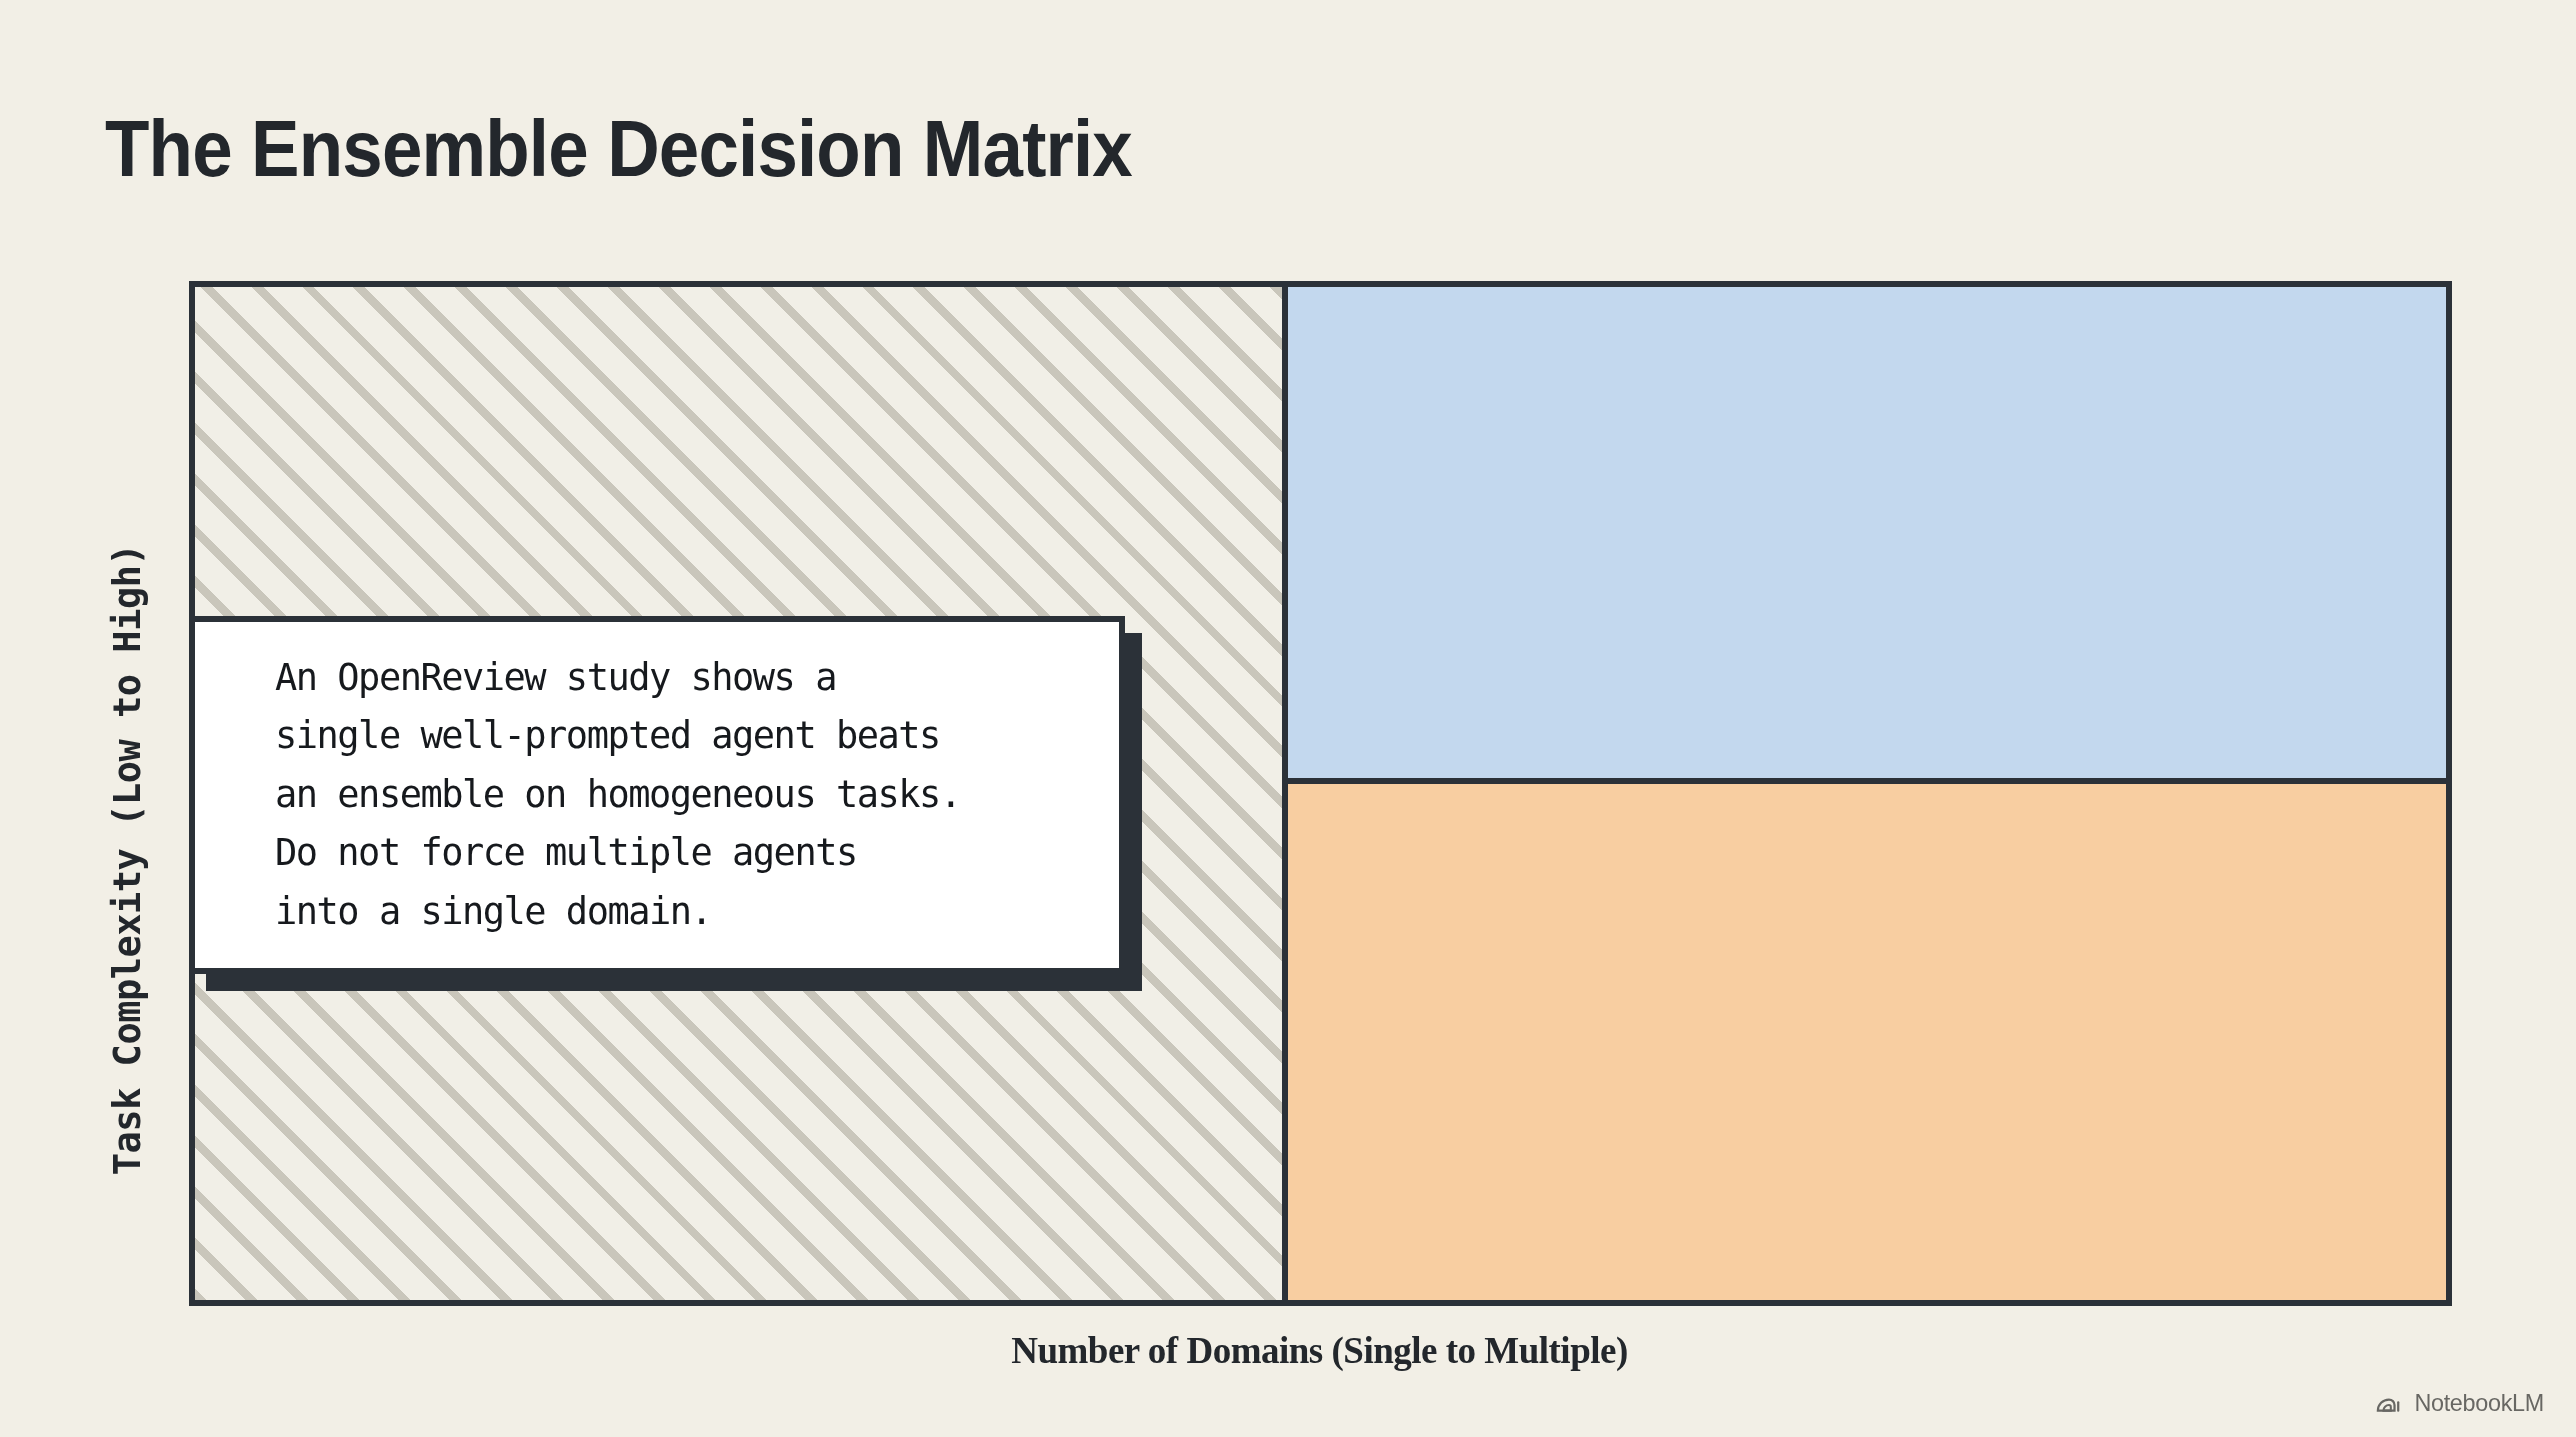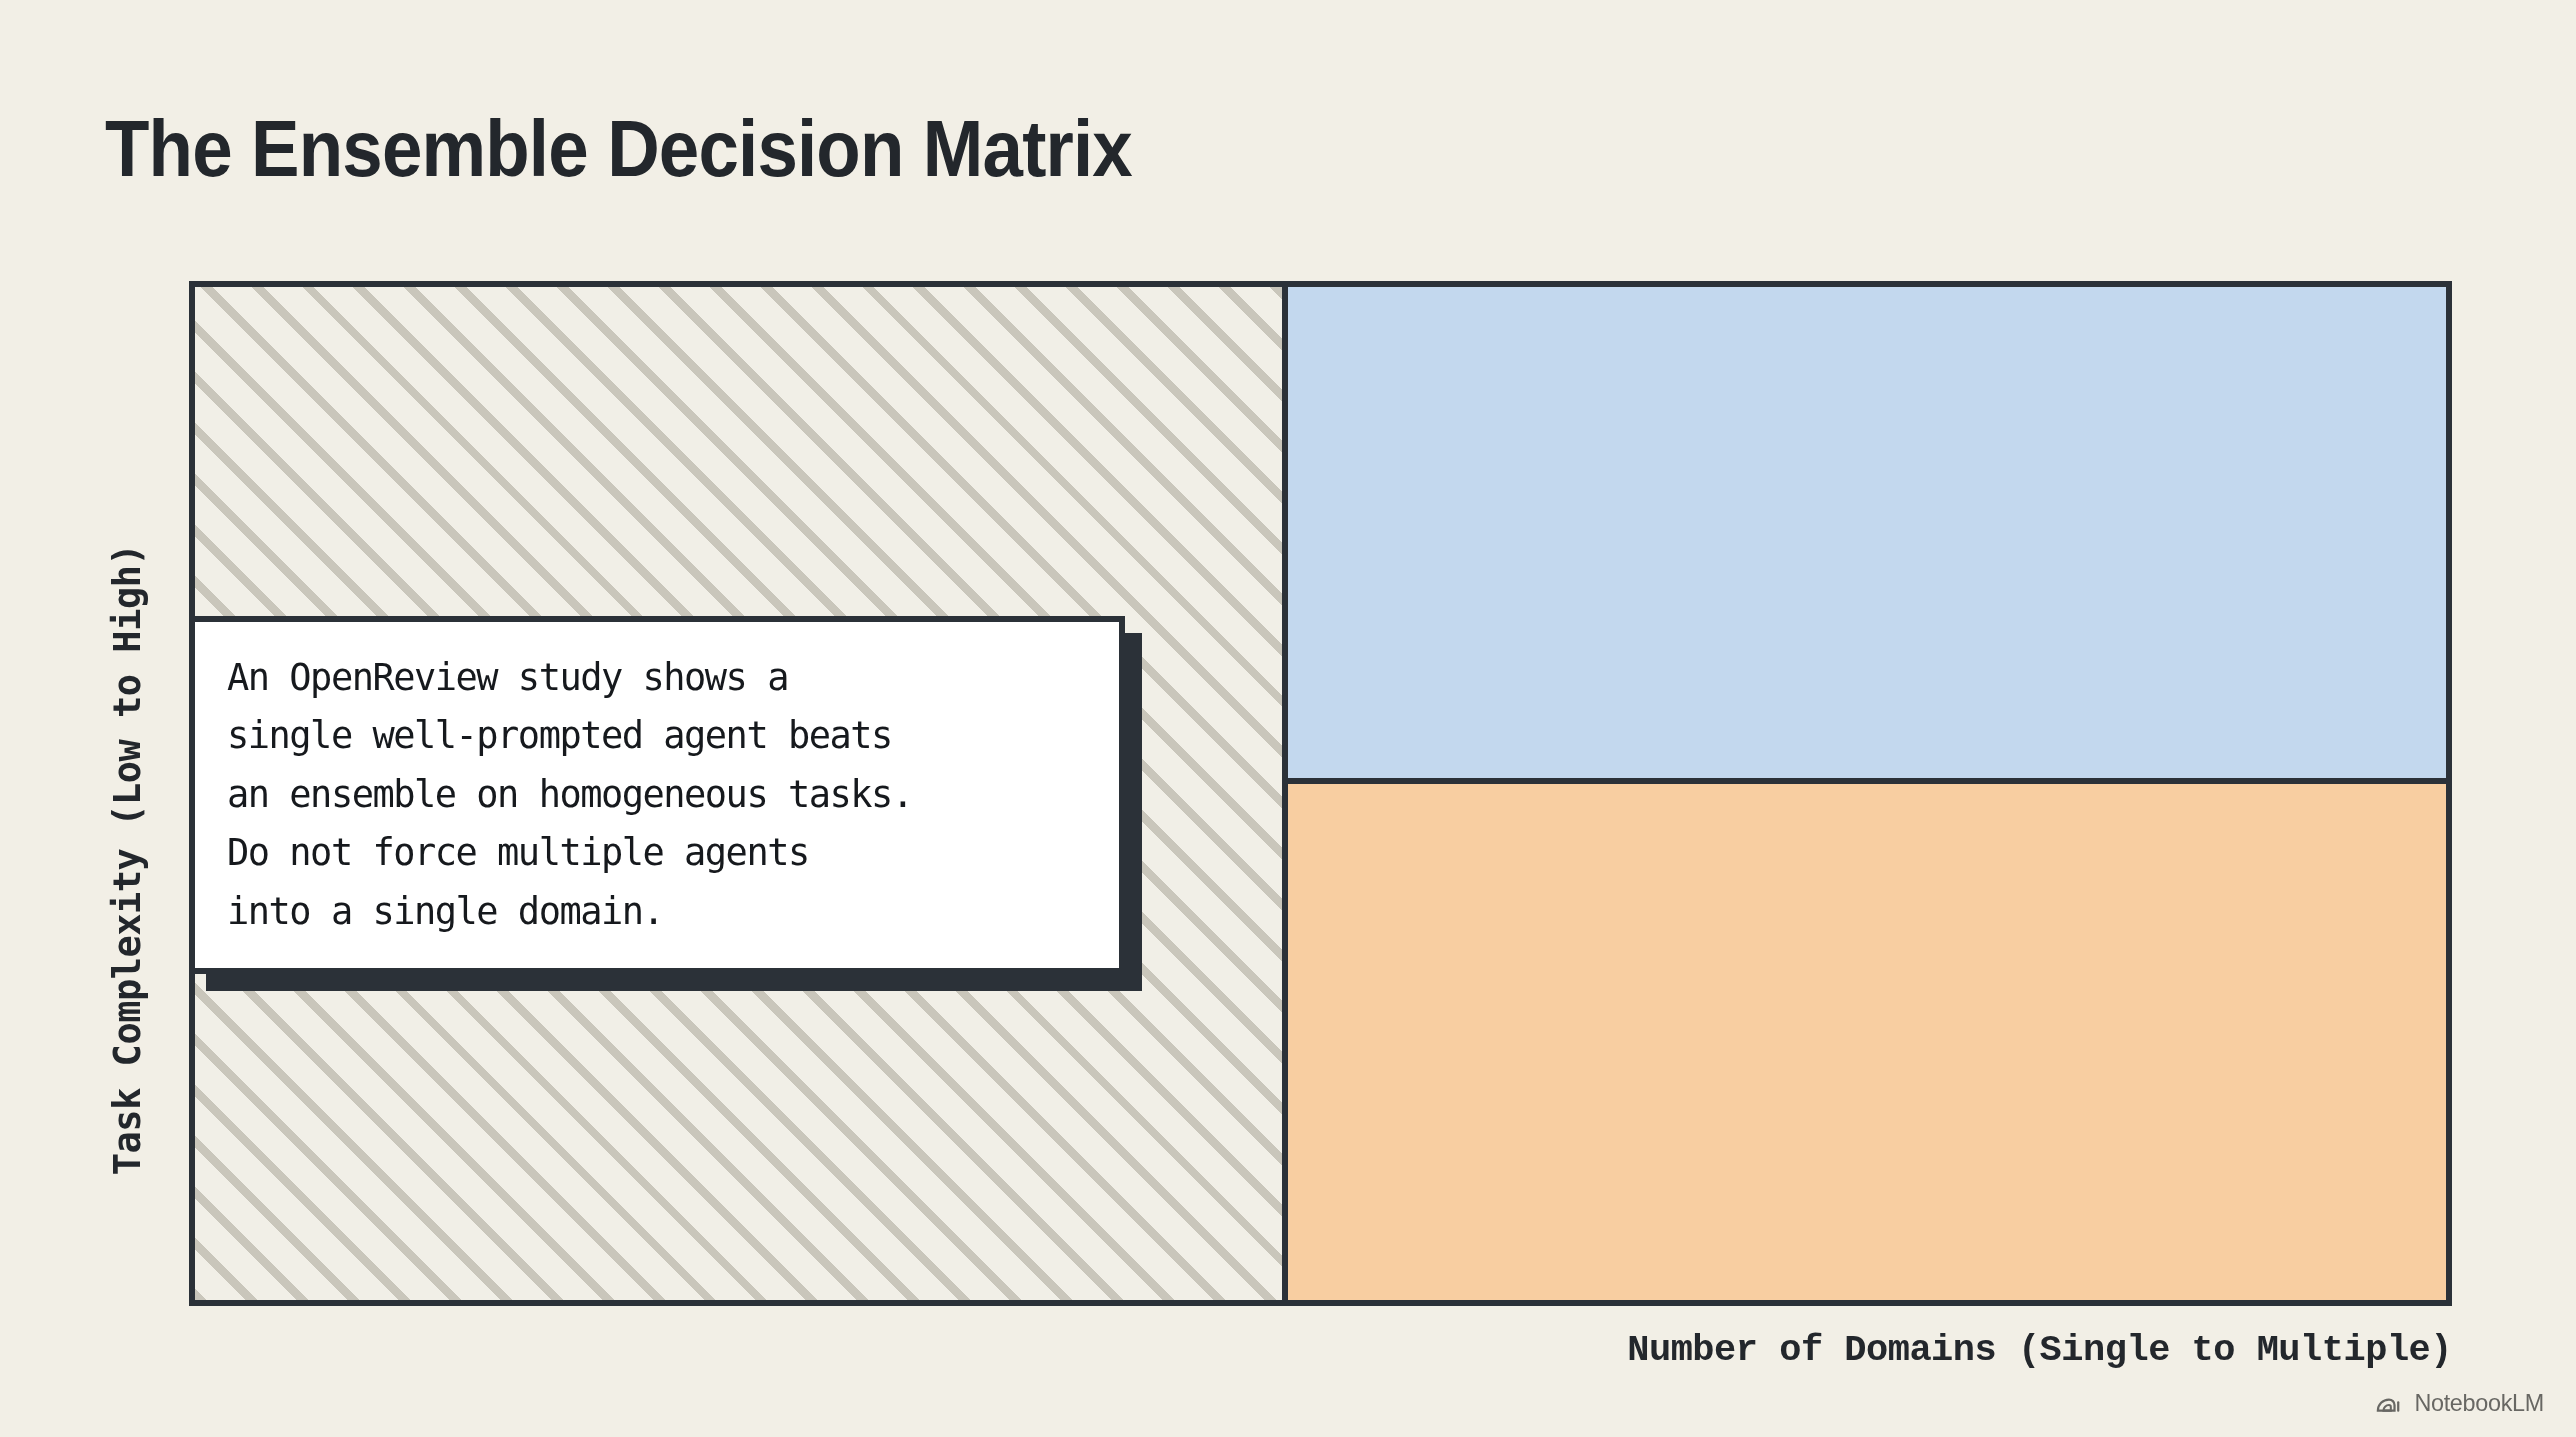--- a/index.html
+++ b/index.html
@@ -48,22 +48,22 @@
     align-items: center;
     justify-content: center;
     letter-spacing: -0.5px;
     white-space: nowrap;
   }
   .x-axis-label {
     position: absolute;
     left: 187px;
     top: 1329px;
     width: 2265px;
-    text-align: right;
-    font-family: Liberation Mono, monospace;
+    text-align: center;
+    font-family: Liberation Serif, serif;
     font-size: 37px;
     font-weight: bold;
     color: #23272c;
     letter-spacing: -0.5px;
   }
 
   
   .matrix {
     position: absolute;
     left: 189px;
@@ -108,20 +108,21 @@
     left: 189px;
     top: 616px;
     width: 936px;
     height: 358px;
     background: #ffffff;
     border: 6.6px solid #2b3138;
     box-sizing: border-box;
     box-shadow: 17px 17px 0 0 #2b3138;
     display: flex;
     align-items: center;
+    padding-left: 48px;
   }
   .note-text {
     font-family: "DejaVu Sans Mono", monospace;
     font-size: 37px;
     line-height: 1.58;
     color: #16191d;
     padding: 0 32px;
     letter-spacing: -1.5px;
     white-space: pre-line;
   }

